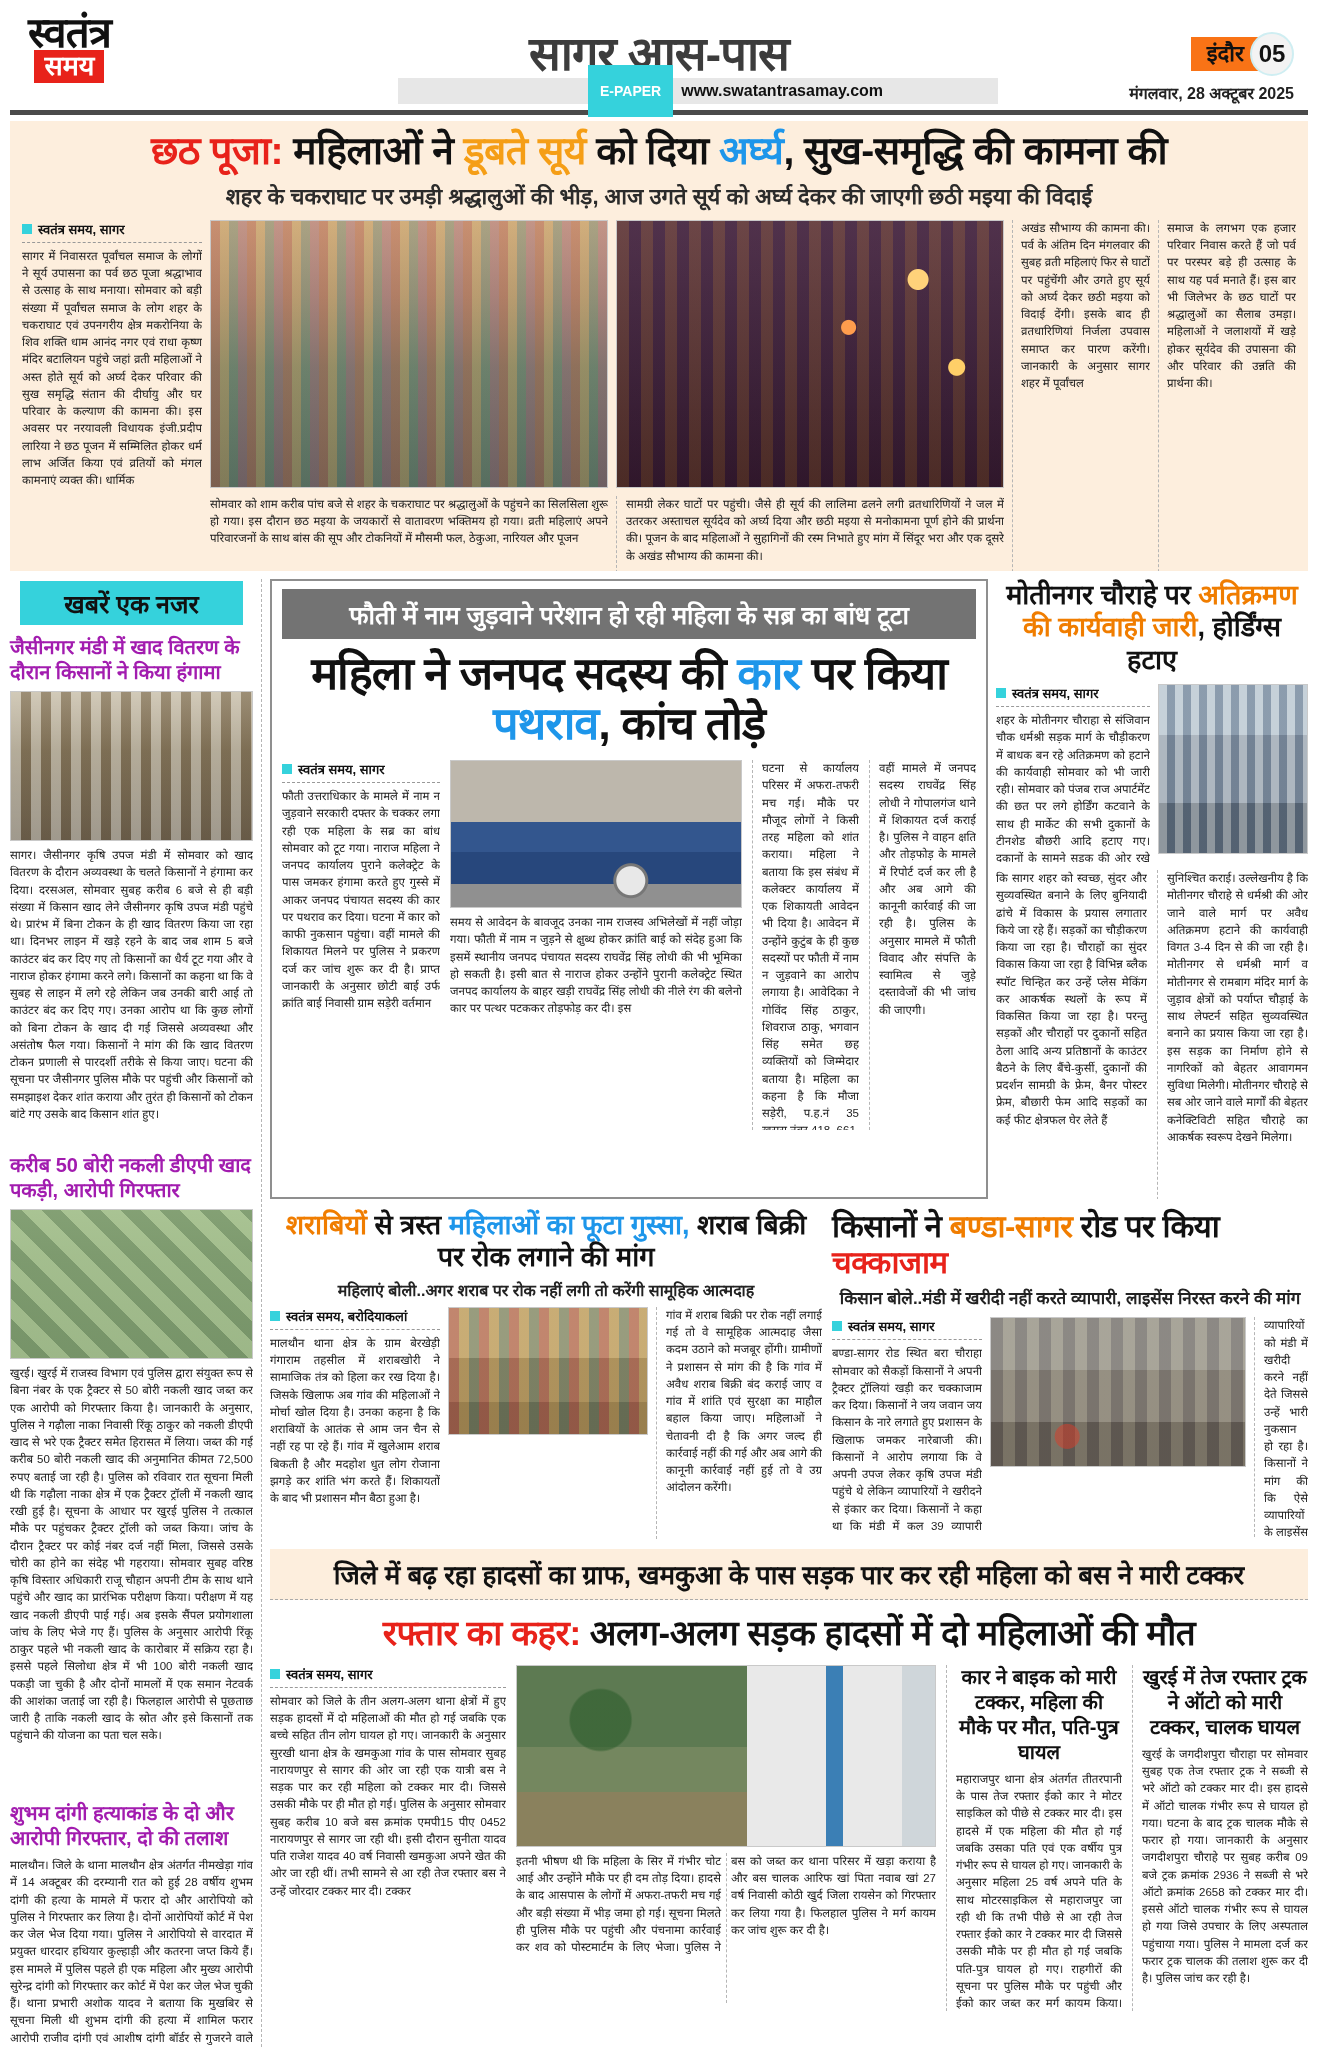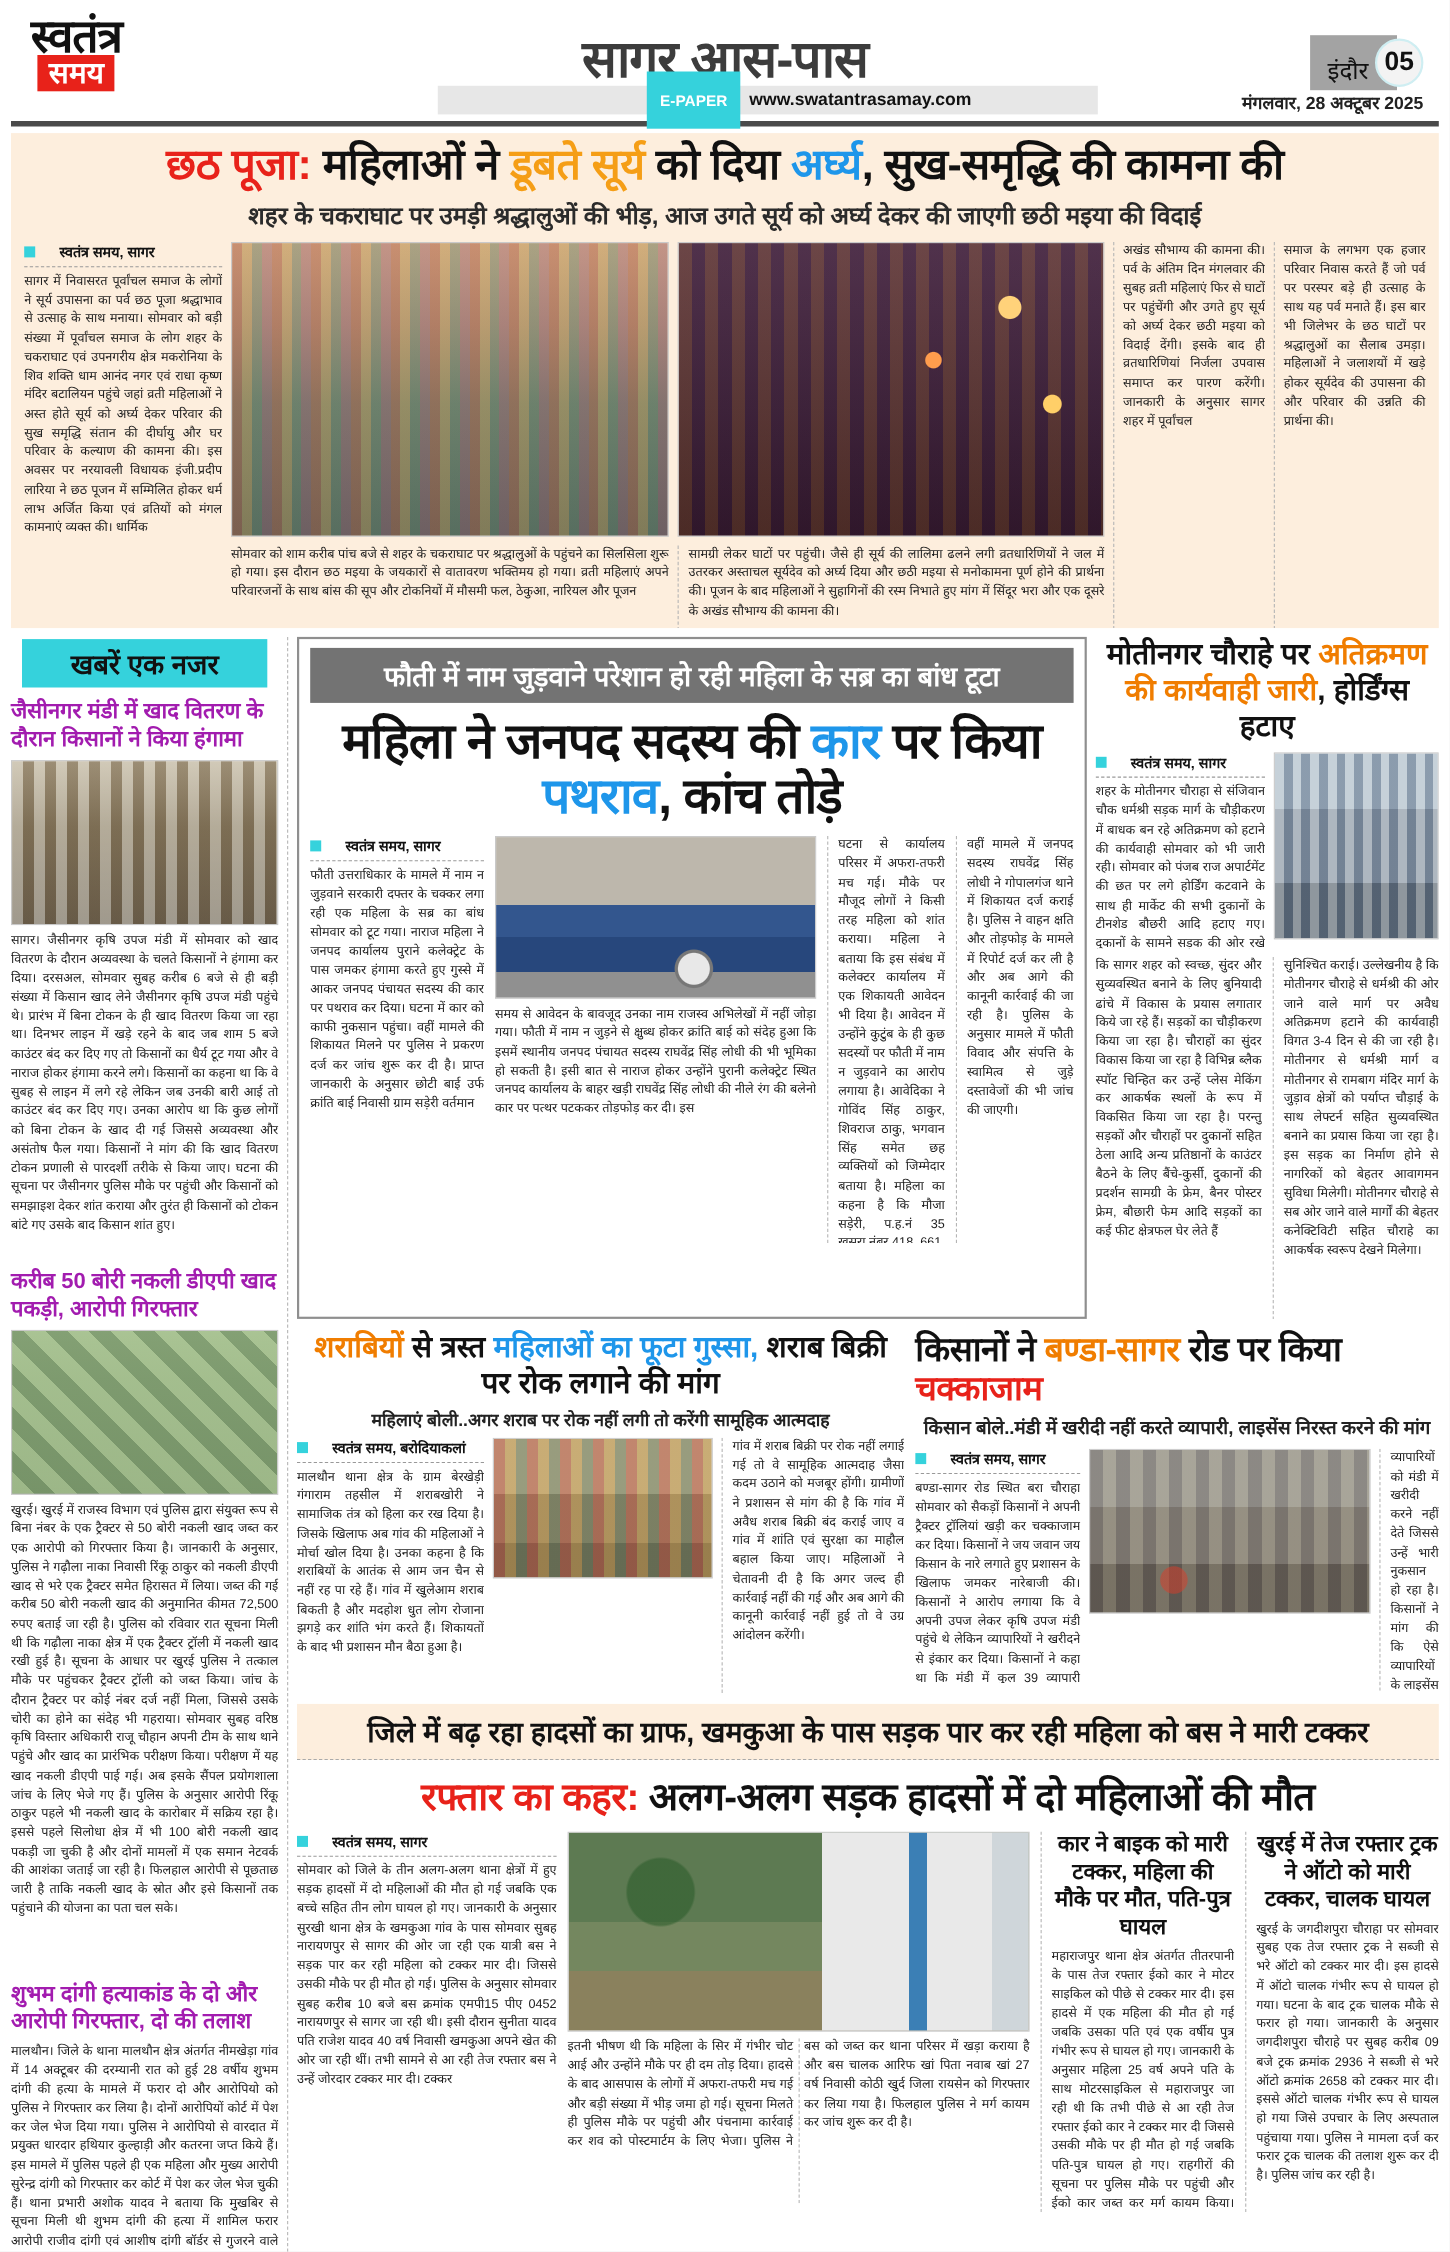--- a/index.html
+++ b/index.html
@@ -8,39 +8,39 @@
           overflow:hidden; padding:6px 10px 0 10px; }
 
   
   .masthead { position:relative; height:102px; }
   .logo { position:absolute; left:18px; top:6px; text-align:center; }
   .logo-top { font-size:42px; font-weight:bold; color:#111; letter-spacing:-1px; line-height:1.0; }
   .logo-bottom { display:inline-block; background:#e8221a; color:#fff; font-size:27px; font-weight:bold;
                  padding:1px 10px; line-height:1.15; margin-top:-4px; }
   .section-title { text-align:center; font-size:47px; font-weight:bold; color:#3c3c3c; padding-top:14px; letter-spacing:-1px;}
   .edition-wrap { position:absolute; right:14px; top:26px; display:flex; align-items:center; }
-  .edition-badge { background:#a3a3a3; color:#111; font-size:22px; font-weight:normal; padding:16px 26px 4px 16px; }
+  .edition-badge { background:#f97316; color:#111; font-size:22px; font-weight:bold; padding:0 26px 4px 16px; }
   .page-circle { width:44px; height:44px; border-radius:50%; background:#f3f3f3; border:2px solid #cfeef2;
                  display:flex; align-items:center; justify-content:center; font-size:24px; font-weight:bold;
                  color:#111; margin-left:-20px; }
   .epaper-strip { position:absolute; left:388px; bottom:4px; width:600px; height:26px; background:#e7e7e7;
                   display:flex; align-items:center; }
   .epaper-badge { background:#35d2dc; color:#fff; font-weight:bold; font-size:14px; padding:18px 12px; margin-left:190px; }
   .site-url { font-size:16px; font-weight:bold; color:#111; margin-left:8px; }
   .date-line { position:absolute; right:14px; bottom:4px; font-size:16px; font-weight:bold; color:#222; }
   .head-rule { border:0; border-top:5px solid #4a4a4a; margin:2px 0 0 0; }
 
   
   .lead { background:#fdeedd; margin-top:6px; padding:8px 12px 10px 12px; height:450px; overflow:hidden; }
   .lead-headline { text-align:center; font-size:39px; font-weight:bold; color:#111; line-height:1.15; letter-spacing:-0.5px; }
   .hl-red { color:#e8221a; } .hl-orange { color:#f59e16; } .hl-blue { color:#1e96ea; } .hl-deeporange{ color:#f07d00; }
   .lead-subhead { text-align:center; font-size:22px; font-weight:bold; color:#2b2b2b; margin-top:6px; }
   .lead-grid { display:grid; grid-template-columns:180px 398px 388px 1fr 1fr; grid-template-rows:268px 136px;
                gap:8px; margin-top:10px; }
-  .byline { display:flex; align-items:center; gap:22px; font-size:13px; font-weight:bold; color:#111;
+  .byline { display:flex; align-items:center; gap:6px; font-size:13px; font-weight:bold; color:#111;
             border-bottom:1px dashed #999; padding-bottom:4px; margin-bottom:5px; }
   .byline .sq { width:10px; height:10px; background:#35d2dc; display:inline-block; }
   .col { font-size:11.5px; line-height:1.5; text-align:justify; color:#1c1c1c; overflow:hidden; }
   .photo { border:1px solid #c9c9c9; }
   .ph-ghat { background:
       repeating-linear-gradient(90deg, rgba(204,72,40,.28) 0 9px, rgba(243,183,70,.24) 9px 18px, rgba(70,130,96,.22) 18px 27px, rgba(180,60,110,.2) 27px 36px),
       linear-gradient(180deg,#c7ab8d 0%,#a6937d 28%,#77806f 55%,#5c685f 100%); }
   .ph-temple { background:
       radial-gradient(circle at 78% 22%, #ffd27a 0 10px, transparent 11px),
       radial-gradient(circle at 60% 40%, #ff9d4d 0 7px, transparent 8px),

